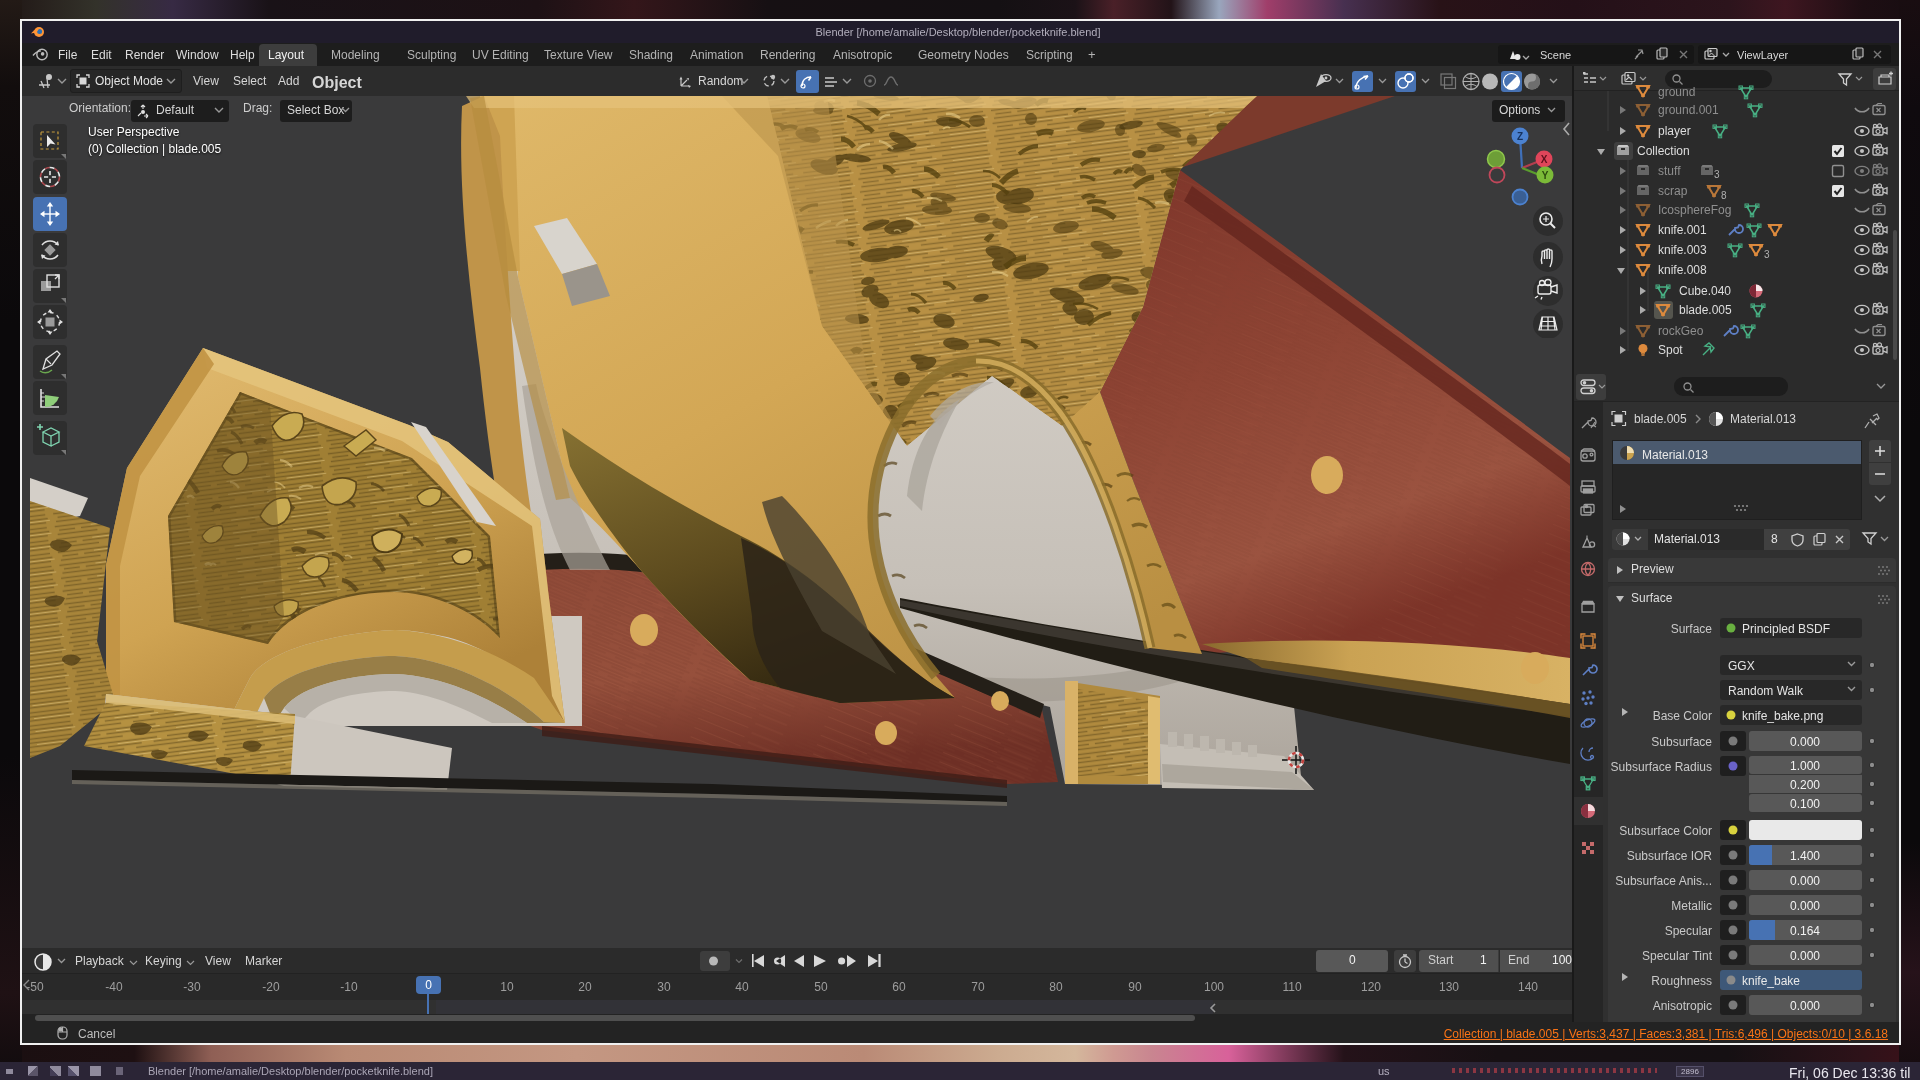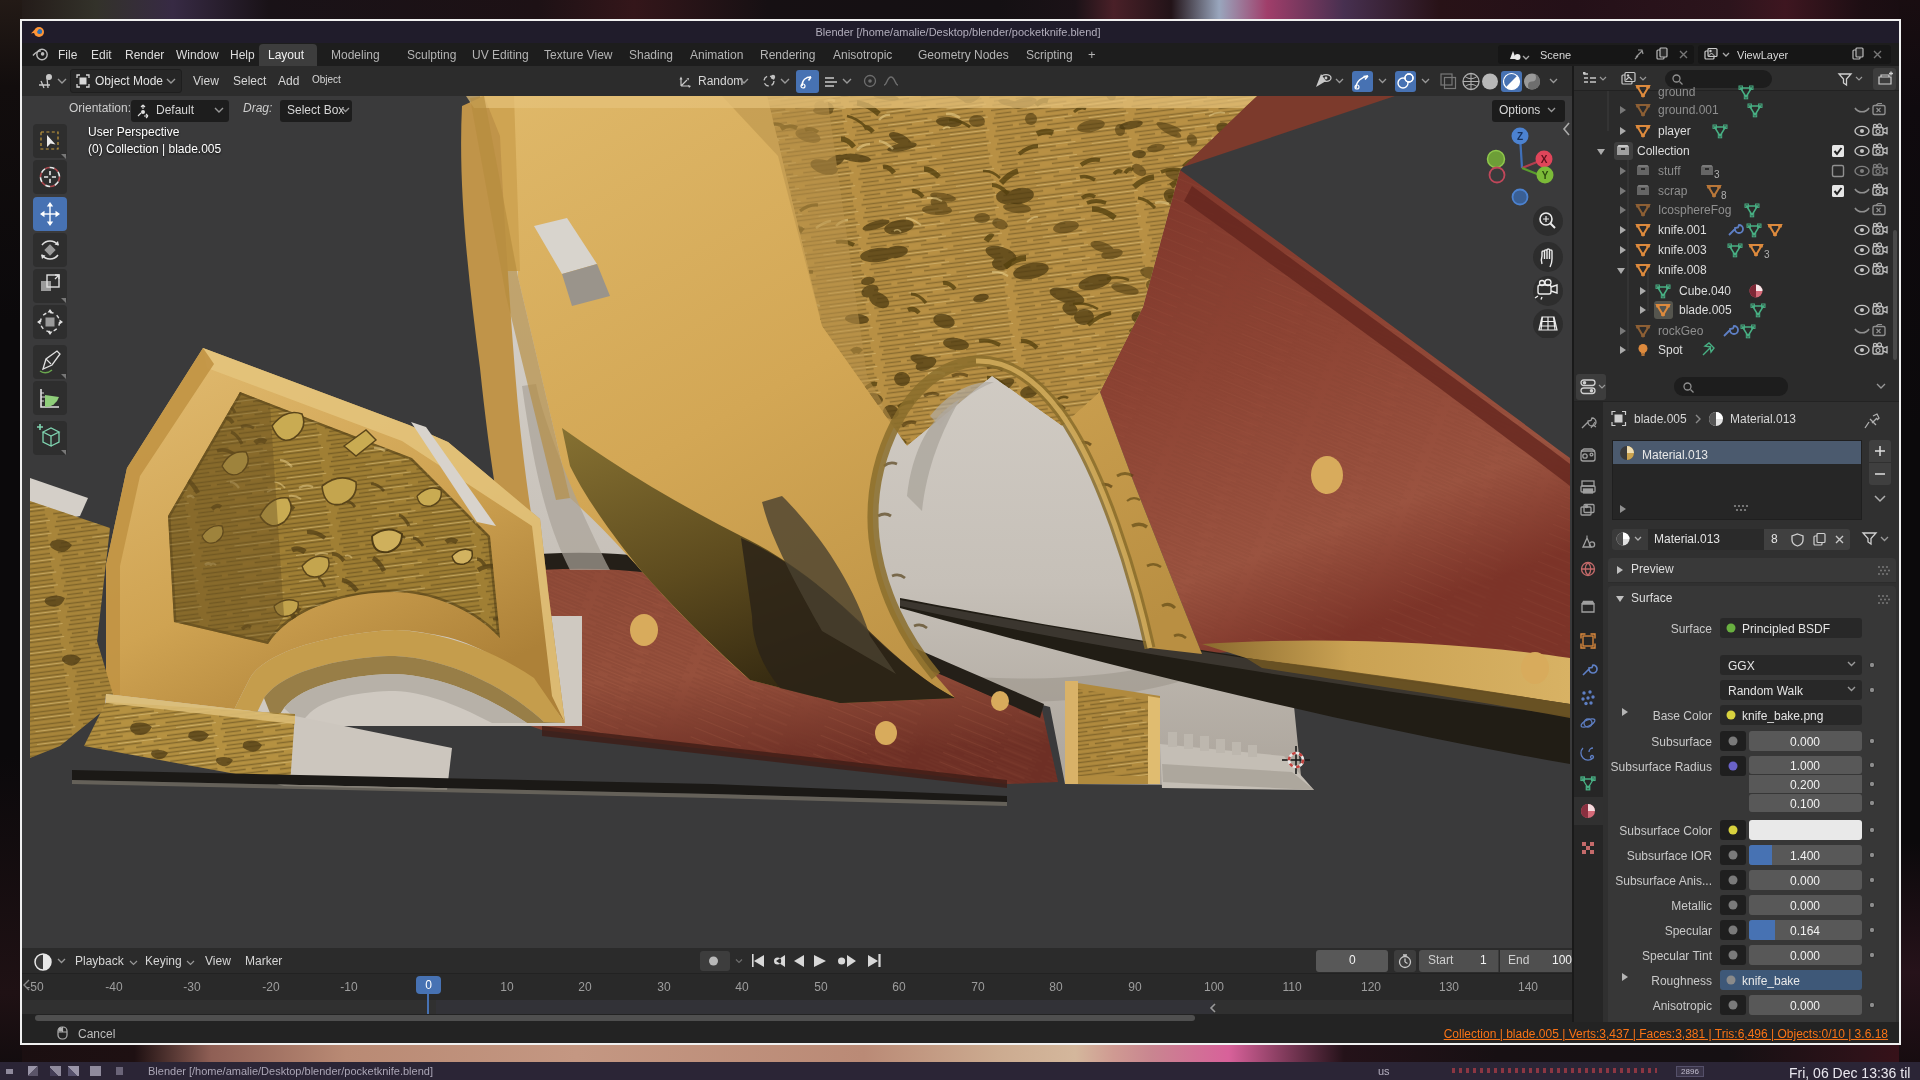--- a/index.html
+++ b/index.html
@@ -104,21 +104,21 @@
   <rect x="4.5" y="4.5" width="7" height="7" fill="#d8d8d8"></rect>
   <path d="M2,5 v-3 h3 M11,2 h3 v3 M14,11 v3 h-3 M5,14 h-3 v-3" stroke="#d8d8d8" stroke-width="1.3" fill="none"></path>
 </svg>
 <div class="txt" style="left:95px;top:74px;font-size:12px;color:#e2e2e2;">Object Mode</div>
 <svg class="abs" style="left:164px;top:76px;" width="14" height="10" viewBox="0 0 14 10">
     <path d="M3,3 l4,4 l4,-4" stroke="#999" stroke-width="1.4" fill="none"></path>
   </svg>
 <div class="txt" style="left:193px;top:74px;font-size:12px;color:#d6d6d6;">View</div>
 <div class="txt" style="left:233px;top:74px;font-size:12px;color:#d6d6d6;">Select</div>
 <div class="txt" style="left:278px;top:74px;font-size:12px;color:#d6d6d6;">Add</div>
-<div class="txt" style="left:312px;top:74px;font-size:10px;color:#d6d6d6;">Object</div>
+<div class="txt" style="left:312px;top:74px;font-size:16px;color:#d6d6d6;font-weight:bold;">Object</div>
 
 <svg class="abs" style="left:677px;top:72px;" width="18" height="18" viewBox="0 0 18 18">
   <path d="M4,14 L4,6 M4,14 L12,14 M4,14 L10,8" stroke="#c8c8c8" stroke-width="1.2" fill="none"></path>
   <path d="M4,4.5 l-1.5,3 h3 Z M14,14 l-3,-1 l1,3 Z M12,6 l-2.5,0.5 l2,2 Z" fill="#c8c8c8"></path>
 </svg>
 <div class="txt" style="left:698px;top:74px;font-size:12px;color:#d6d6d6;">Random</div>
 <svg class="abs" style="left:737px;top:76px;" width="14" height="10" viewBox="0 0 14 10">
     <path d="M3,3 l4,4 l4,-4" stroke="#999" stroke-width="1.4" fill="none"></path>
   </svg>
 <svg class="abs" style="left:760px;top:72px;" width="18" height="18" viewBox="0 0 18 18">
@@ -697,21 +697,21 @@
 <div class="txt" style="left:69px;top:101px;font-size:12px;color:#cdcdcd;">Orientation:</div>
 <div class="abs" style="left:131px;top:100px;width:98px;height:22px;background:#1d1d1d;border-radius:3px;"></div>
 <svg class="abs" style="left:135px;top:102px;" width="18" height="18" viewBox="0 0 18 18">
   <circle cx="8" cy="10" r="2" fill="#e0e0e0"></circle>
   <path d="M8,3 v4 M8,3 l-2,2 M8,3 l2,2 M13,14 h-4 M13,14 l-2,-2 M13,14 l-2,2 M3,14 l3,-3" stroke="#e0e0e0" stroke-width="1.1" fill="none"></path>
 </svg>
 <div class="txt" style="left:156px;top:103px;font-size:12px;color:#d6d6d6;">Default</div>
 <svg class="abs" style="left:212px;top:104px;" width="14" height="12" viewBox="0 0 14 12">
     <path d="M3,4 l4,4 l4,-4" stroke="#999" stroke-width="1.4" fill="none"></path>
   </svg>
-<div class="txt" style="left:243px;top:101px;font-size:12px;color:#cdcdcd;font-style:italic;">Drag:</div>
+<div class="txt" style="left:243px;top:101px;font-size:12px;color:#cdcdcd;">Drag:</div>
 <div class="abs" style="left:280px;top:100px;width:72px;height:22px;background:#1d1d1d;border-radius:3px;"></div>
 <div class="txt" style="left:287px;top:103px;font-size:12px;color:#d6d6d6;">Select Box</div>
 <svg class="abs" style="left:340px;top:104px;" width="12" height="12" viewBox="0 0 12 12">
     <path d="M2,4 l3.5,3.5 l3.5,-3.5" stroke="#999" stroke-width="1.3" fill="none"></path>
   </svg>
 <div class="abs" style="left:1492px;top:100px;width:73px;height:22px;background:rgba(24,24,24,0.85);border-radius:3px;"></div>
 <div class="txt" style="left:1499px;top:103px;font-size:12px;color:#d6d6d6;">Options</div>
 <svg class="abs" style="left:1546px;top:104px;" width="12" height="12" viewBox="0 0 12 12">
     <path d="M2,4 l3.5,3.5 l3.5,-3.5" stroke="#999" stroke-width="1.3" fill="none"></path>
   </svg>

